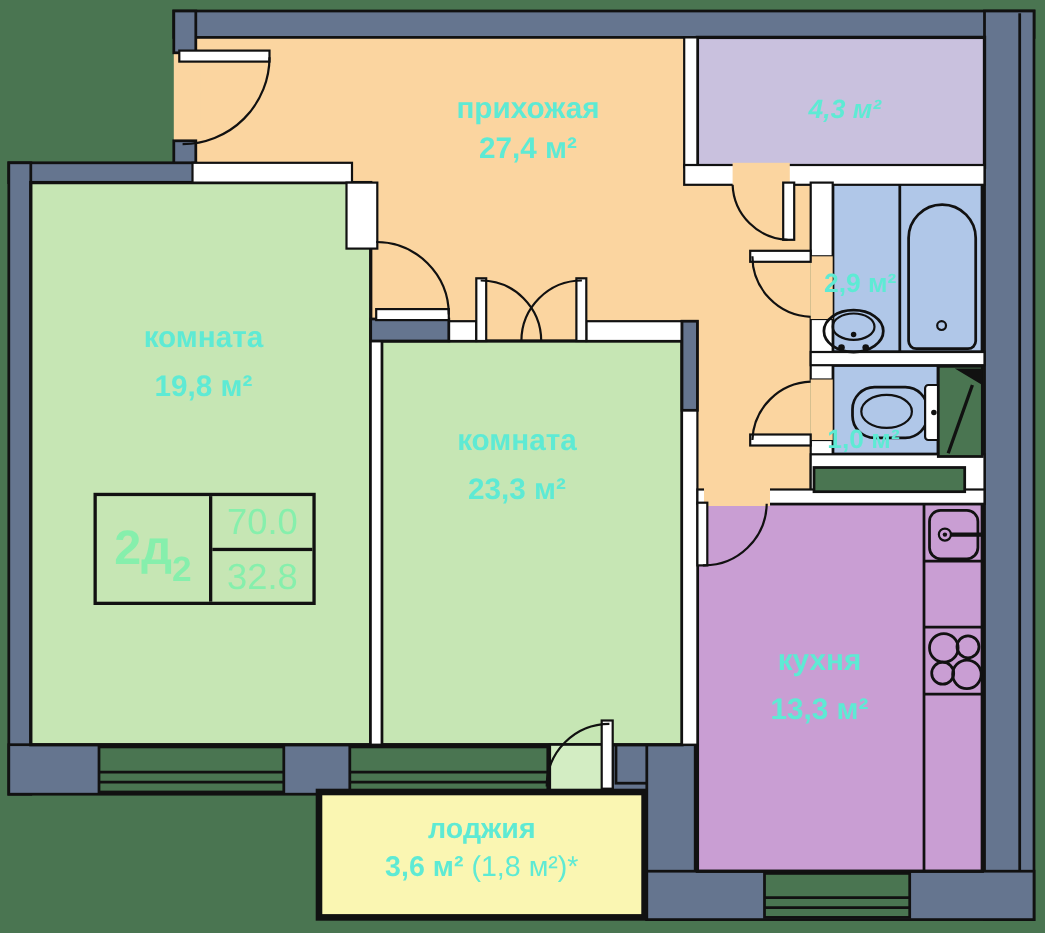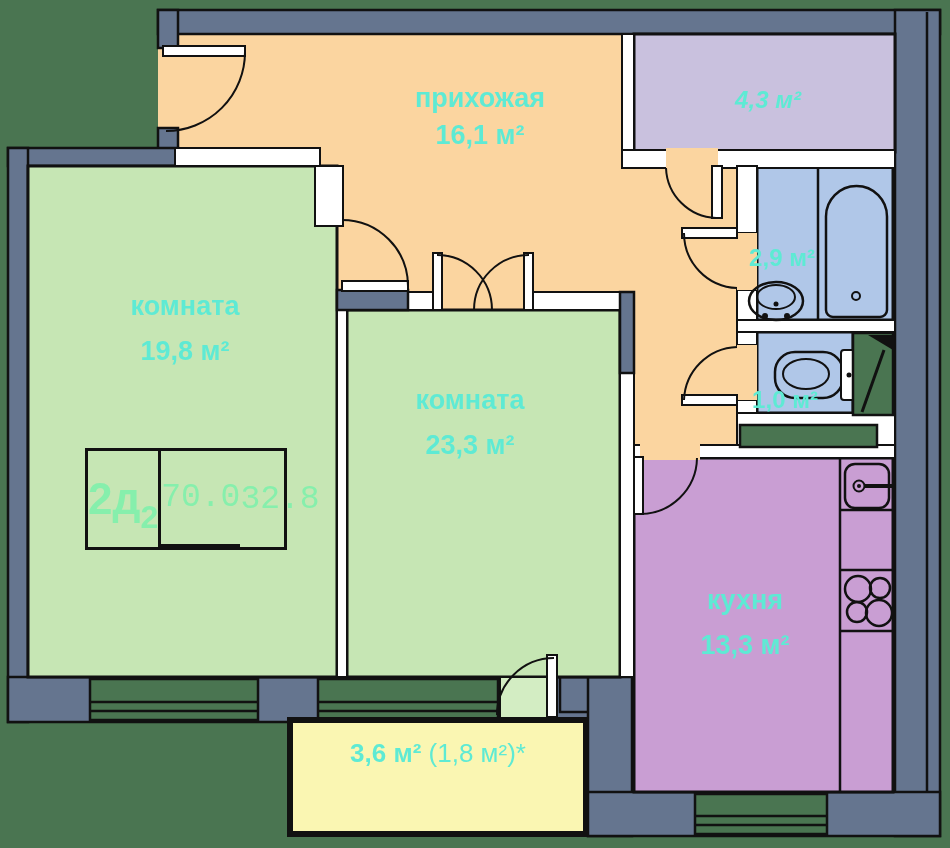--- a/index.html
+++ b/index.html
@@ -23,21 +23,21 @@
   .lbl{position:absolute;color:#5eead4;font-weight:bold;text-align:center;
        font-size:27px;line-height:37px;white-space:nowrap;}
   .lbl.small{font-size:24px;line-height:28px;}
   .lbl .thin{font-weight:normal;}
   
   .badge{position:absolute;left:85px;top:448px;width:196px;height:96px;display:flex;
          border:3px solid #111;color:#86efac;}
   .badge .type{width:102px;display:flex;align-items:center;justify-content:center;
          border-right:3px solid #111;font-weight:bold;font-size:44px;}
   .badge .type .idx{font-size:32px;line-height:1;align-self:flex-end;padding-bottom:14px;}
-  .badge .nums{flex:1;display:flex;flex-direction:row;font-family:Liberation Mono, monospace;}
+  .badge .nums{flex:1;display:flex;flex-direction:column;}
   .badge .nums .cell{flex:1;display:flex;align-items:center;justify-content:center;
          font-size:33px;font-weight:normal;}
   .badge .nums .cell:first-child{border-bottom:3px solid #111;}
 </style>
 </head>
 <body>
 
 <div class="stage">
 
 <svg width="950" height="848" viewBox="0 0 950 848">
@@ -189,21 +189,21 @@
       <circle class="fix" cx="858" cy="589" r="13"></circle>
       <circle class="fix" cx="880" cy="588" r="10"></circle>
       <circle class="fix" cx="857" cy="612" r="10"></circle>
       <circle class="fix" cx="879" cy="613" r="13"></circle>
     </g>
   </g>
 </svg>
 
   <div class="lbl" style="left:350px;top:80px;width:260px;">
     <div>прихожая</div>
-    <div>16,1 м²</div>
+    <div>27,4 м²</div>
   </div>
 
   <div class="lbl" style="left:55px;top:288px;width:260px;">
     <div>комната</div>
     <div style="margin-top:8px">19,8 м²</div>
   </div>
 
   <div class="lbl" style="left:355px;top:382px;width:230px;">
     <div>комната</div>
     <div style="margin-top:8px">23,3 м²</div>
@@ -214,20 +214,21 @@
     <div style="margin-top:8px">13,3 м²</div>
   </div>
 
   <div class="lbl small" style="left:658px;top:86px;width:220px;font-style:italic;">4,3 м²</div>
 
   <div class="lbl small" style="left:702px;top:244px;width:160px;">2,9 м²</div>
 
   <div class="lbl small" style="left:705px;top:386px;width:160px;">1,0 м²</div>
 
   <div class="lbl" style="left:296px;top:736px;width:284px;font-size:26px;line-height:34px;">
+    <div>лоджия</div>
     <div><span>3,6 м²</span><span class="thin"> (1,8 м²)*</span></div>
   </div>
 
   <div class="badge">
     <div class="type">
         <span>2д</span>
         <span class="idx">2</span>
       </div>
     <div class="nums">
       <div class="cell">70.0</div>

